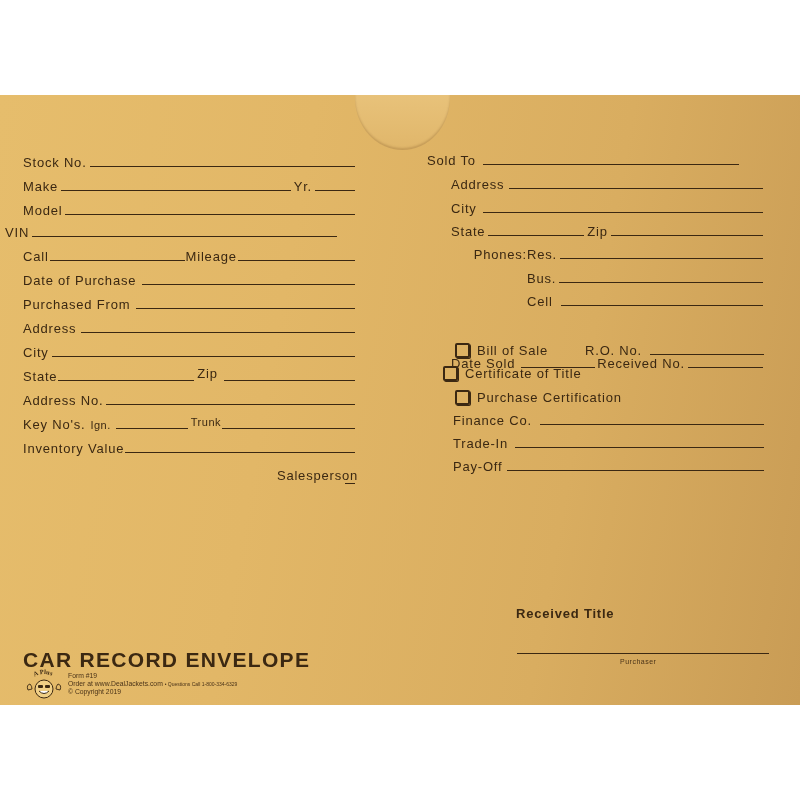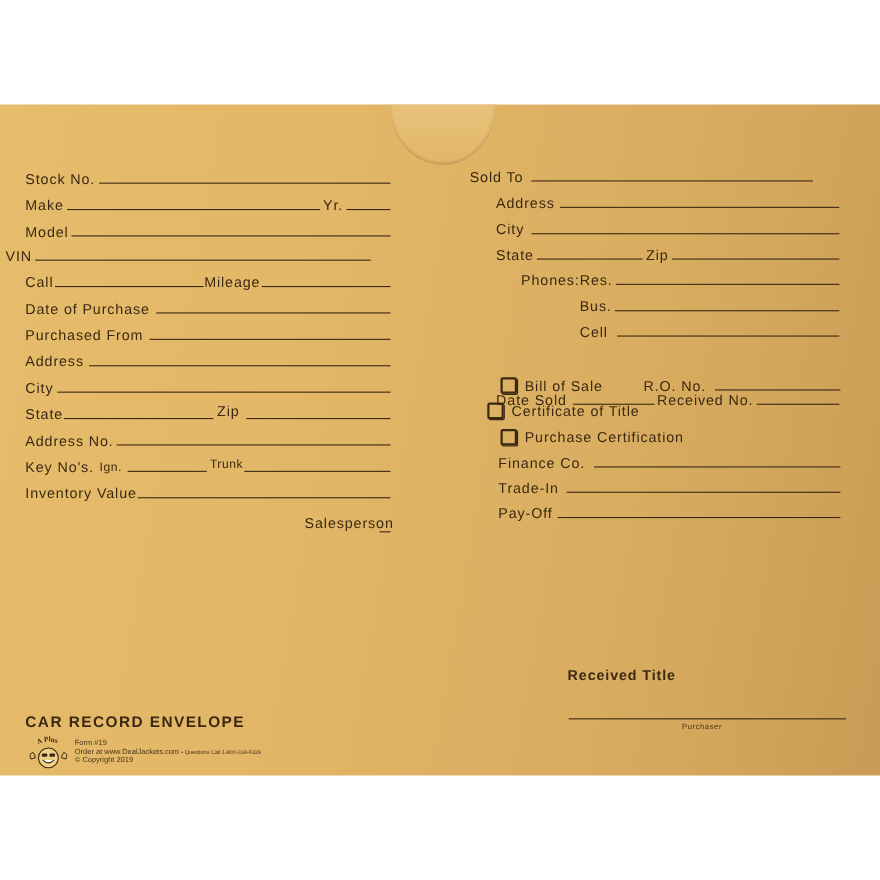--- a/index.html
+++ b/index.html
@@ -21,21 +21,21 @@
     .field {
       position: absolute; display: flex; align-items: flex-end; height: 18px;
       color: #3b2812; font-weight: normal; font-size: 13px; letter-spacing: 0.8px; text-align: right;
     }
     .field .lbl { white-space: nowrap; line-height: 14px; }
     .field .lbl.small { font-size: 11px; letter-spacing: 0.5px; }
     .field .line { flex: 1; border-bottom: 1.6px solid #3b2812; margin: 0 3px 3px 3px; height: 0; min-width: 10px; }
     .field .line.fixed { flex: none; }
     .cb { display:inline-block; width:11px; height:11px; border:2px solid #3b2812; border-radius:2px;
           margin-right:7px; box-shadow: 1px 1px 0 #3b2812; background: transparent; vertical-align: middle; }
-    .title { position:absolute; left:23px; top:648px; font-size:14px; font-weight:bold; color:#3b2812; letter-spacing:1.3px; }
+    .title { position:absolute; left:23px; top:648px; font-size:21px; font-weight:bold; color:#3b2812; letter-spacing:1.3px; }
     .footer-text { position:absolute; left:68px; top:672px; font-size:6.8px; color:#4a3318; line-height:8.2px; }
     .footer-text .tiny { font-size:5px; }
     .logo { position:absolute; left:24px; top:668px; width:40px; height:34px; }
     .received { position:absolute; left:516px; top:606px; font-size:13px; font-weight:bold; color:#3b2812; letter-spacing:0.8px; }
     .sig-line { position:absolute; left:517px; top:653px; width:252px; border-bottom:1.6px solid #3b2812; }
     .purchaser { position:absolute; left:620px; top:658px; font-size:7px; color:#4a3318; letter-spacing:0.5px; }
   </style>
 </head>
 <body>
 

